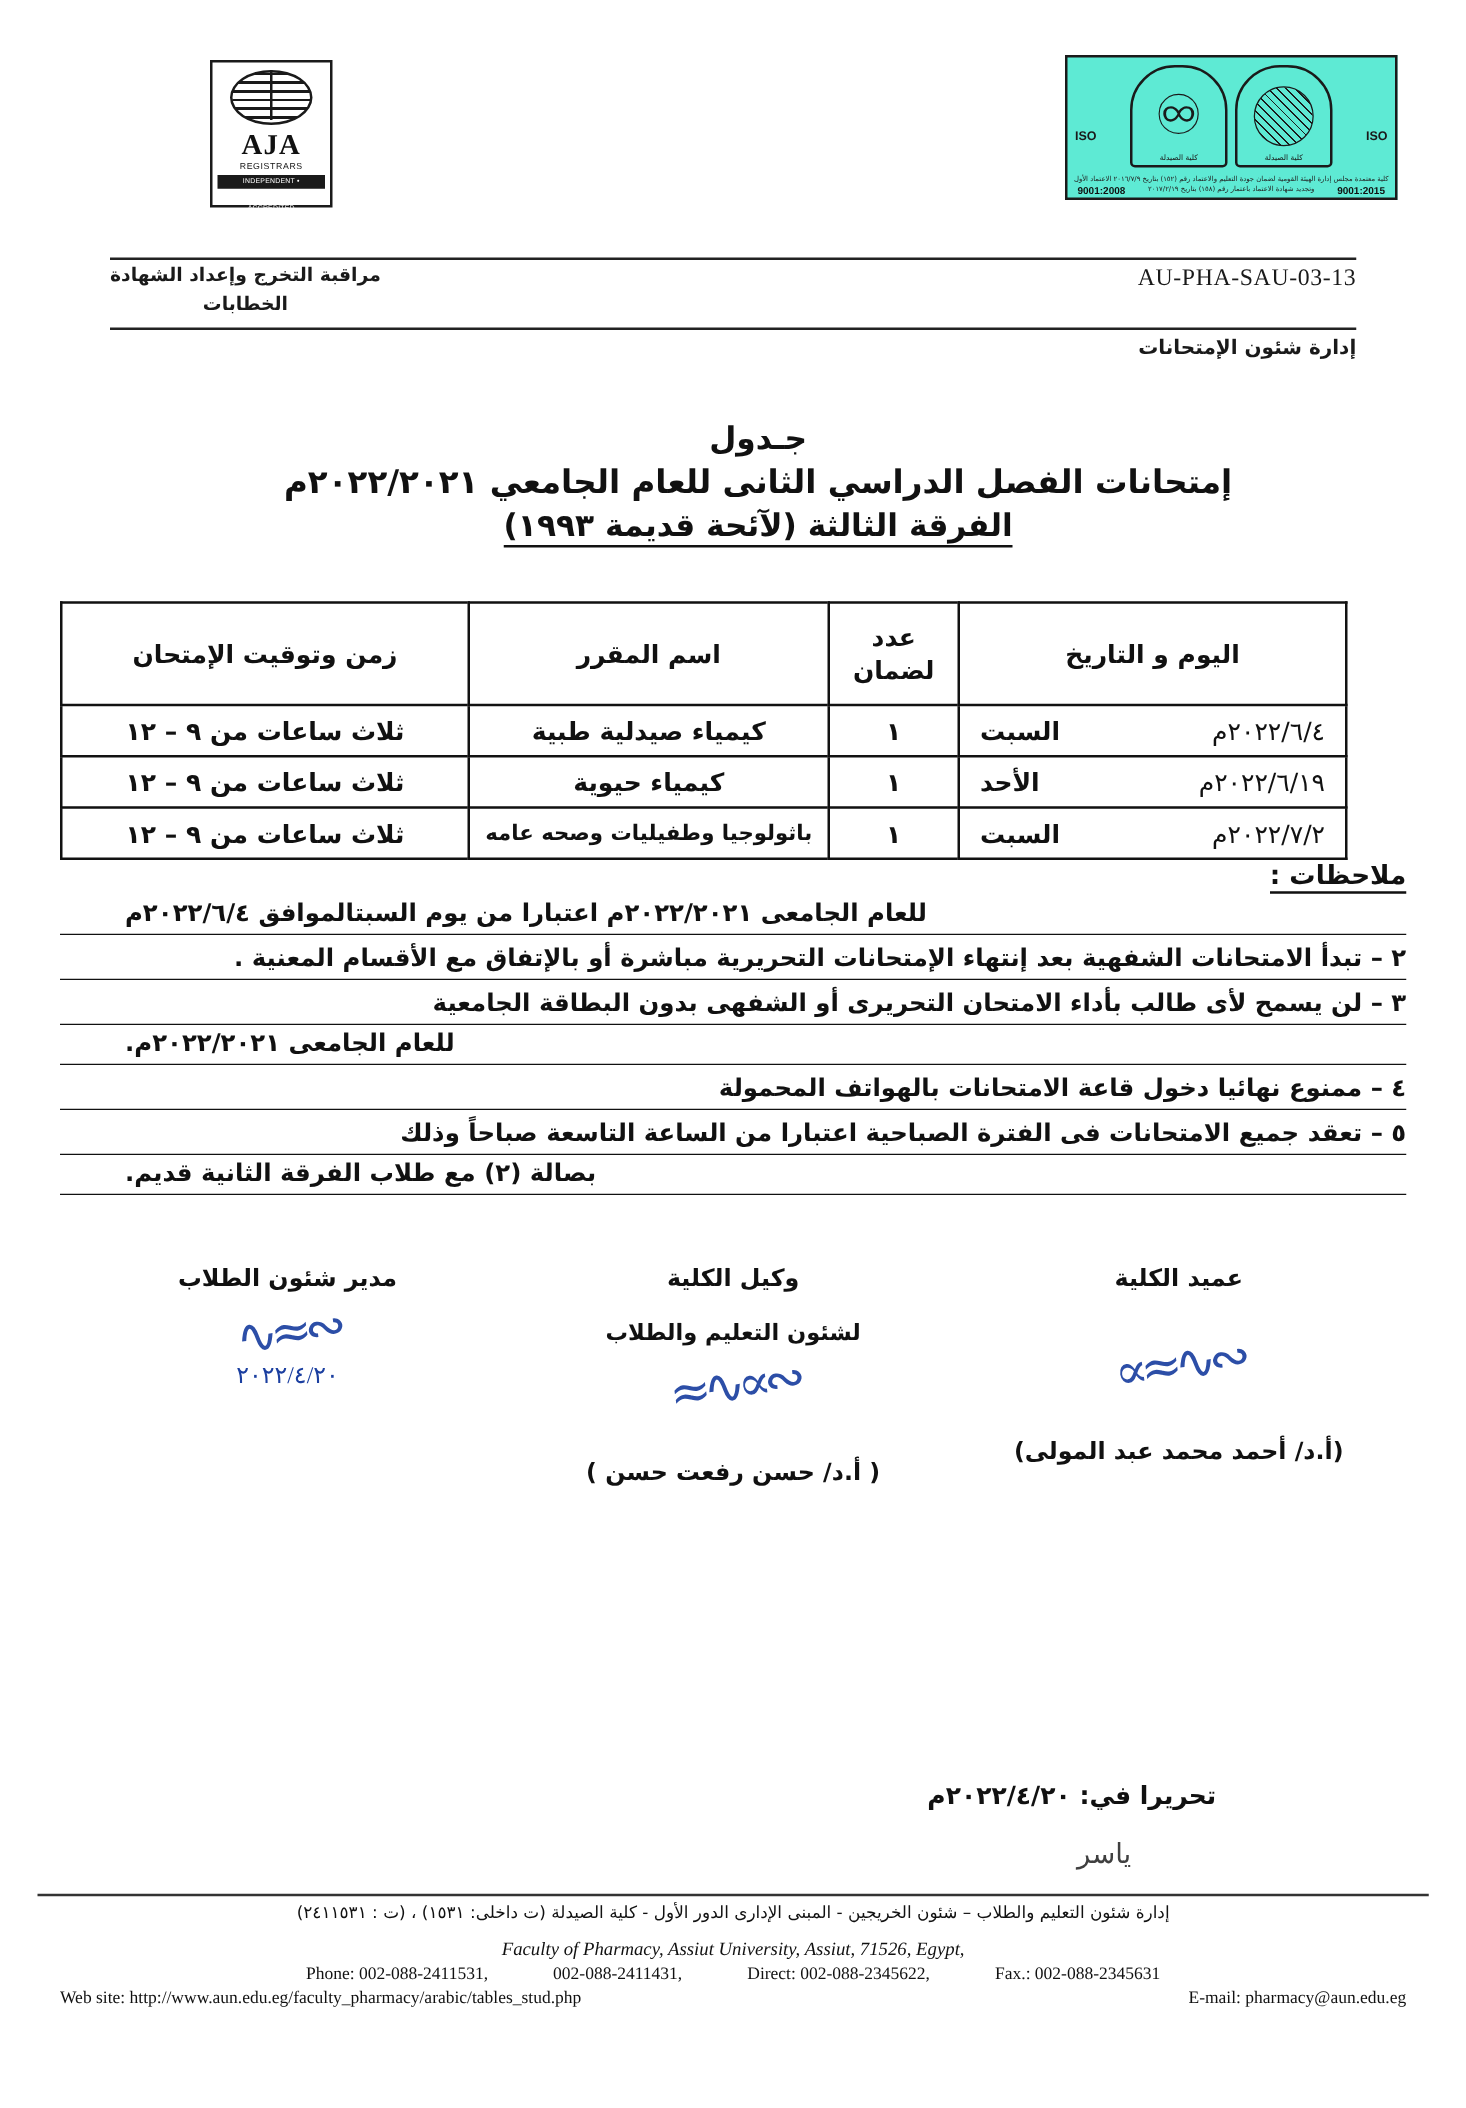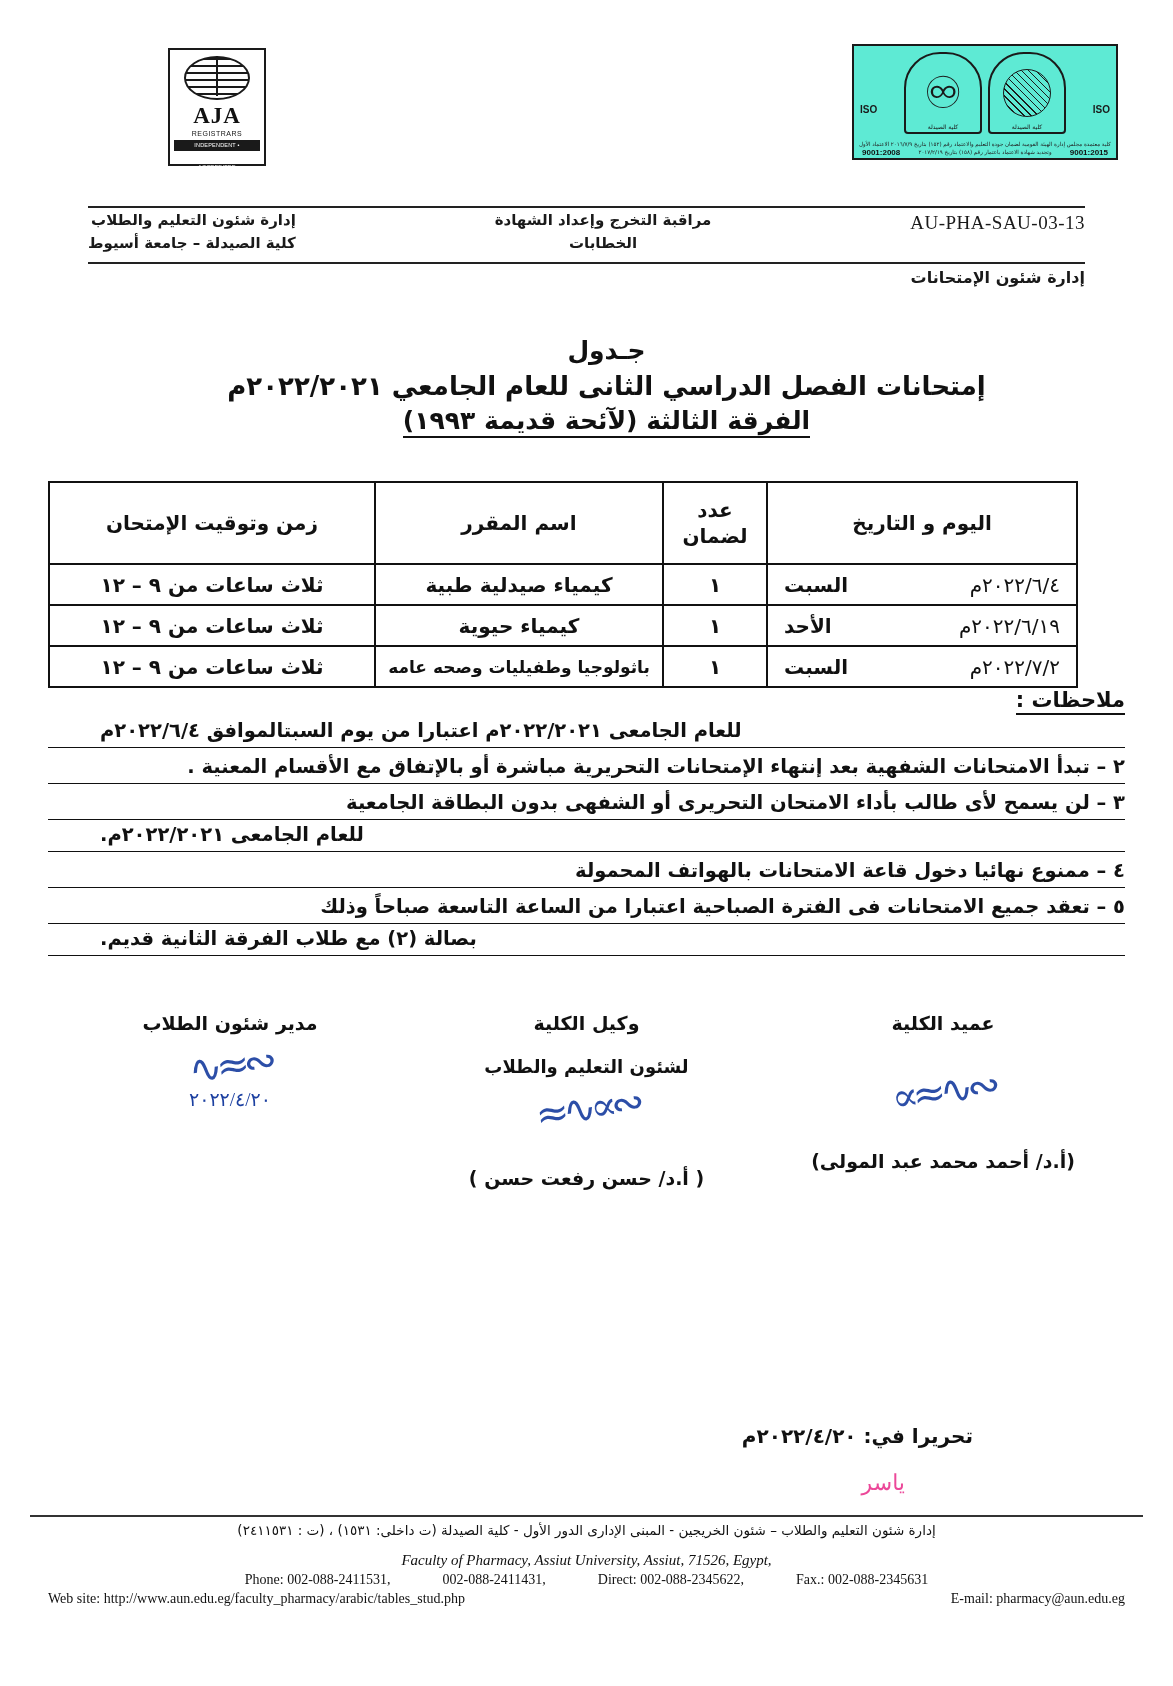--- a/index.html
+++ b/index.html
@@ -387,21 +387,21 @@
     top: 1424px;
     font-size: 20px;
     font-weight: bold;
     color: #111;
   }
   .clerk {
     position: absolute;
     right: 268px;
     top: 1470px;
     font-size: 22px;
-    color: #ec4899;
+    color: #404040;
     font-family: "DejaVu Serif", serif;
   }
 
   
   .foot-rule {
     position: absolute;
     left: 30px;
     right: 30px;
     top: 1515px;
     border-top: 2px solid #333;
@@ -467,24 +467,20 @@
 وتجديد شهادة الاعتماد
 باعتمار رقم (١٥٨) بتاريخ ٢٠١٧/٢/١٩</div>
     <div class="fac-iso-nums">
       <span>9001:2015</span>
       <span>9001:2008</span>
     </div>
   </div>
 
   <div class="hdr-rule"></div>
   <div class="hdr-meta">
-    <div class="hdr-col right">
-      <div>إدارة شئون التعليم والطلاب</div>
-      <div>كلية الصيدلة – جامعة أسيوط</div>
-    </div>
     <div class="hdr-col">
       <div>مراقبة التخرج وإعداد الشهادة</div>
       <div>الخطابات</div>
     </div>
     <div class="hdr-col hdr-code">AU-PHA-SAU-03-13</div>
   </div>
   <div class="hdr-rule lower"></div>
   <div class="exam-admin">إدارة شئون الإمتحانات</div>
 
   <div class="title-block">

